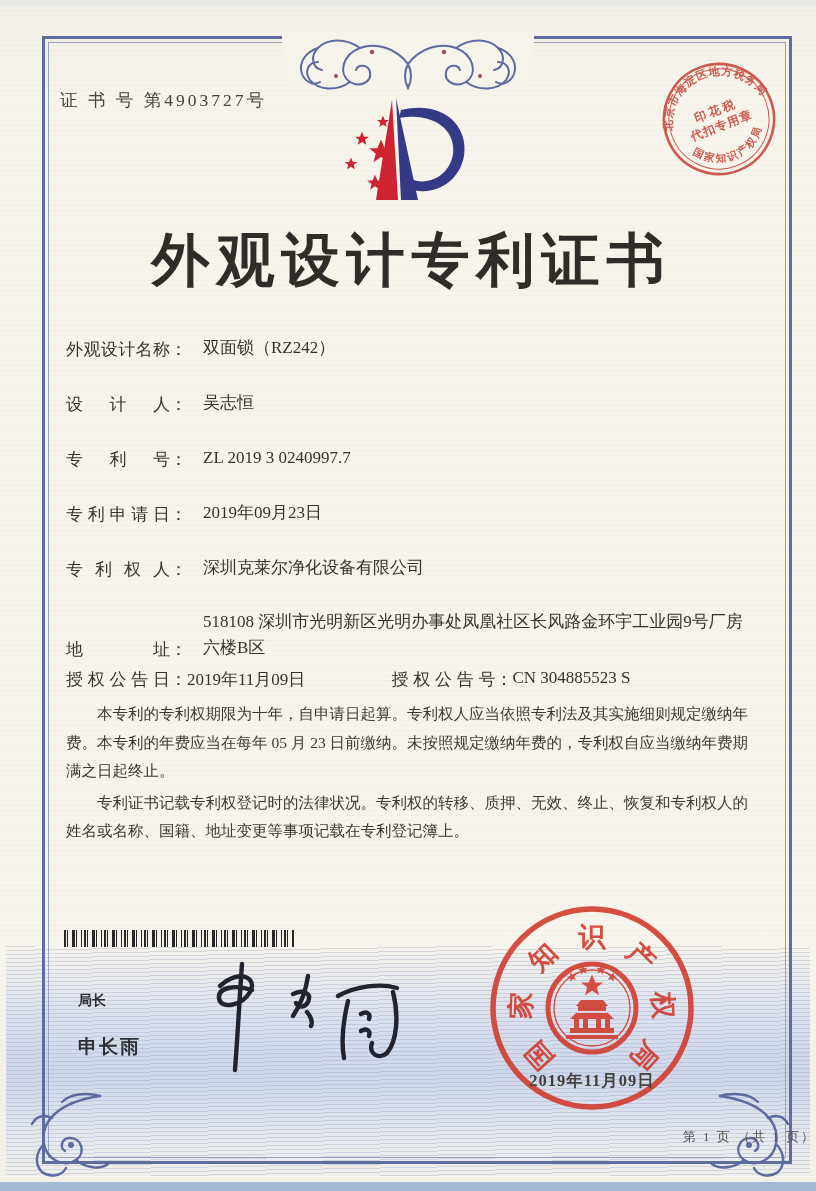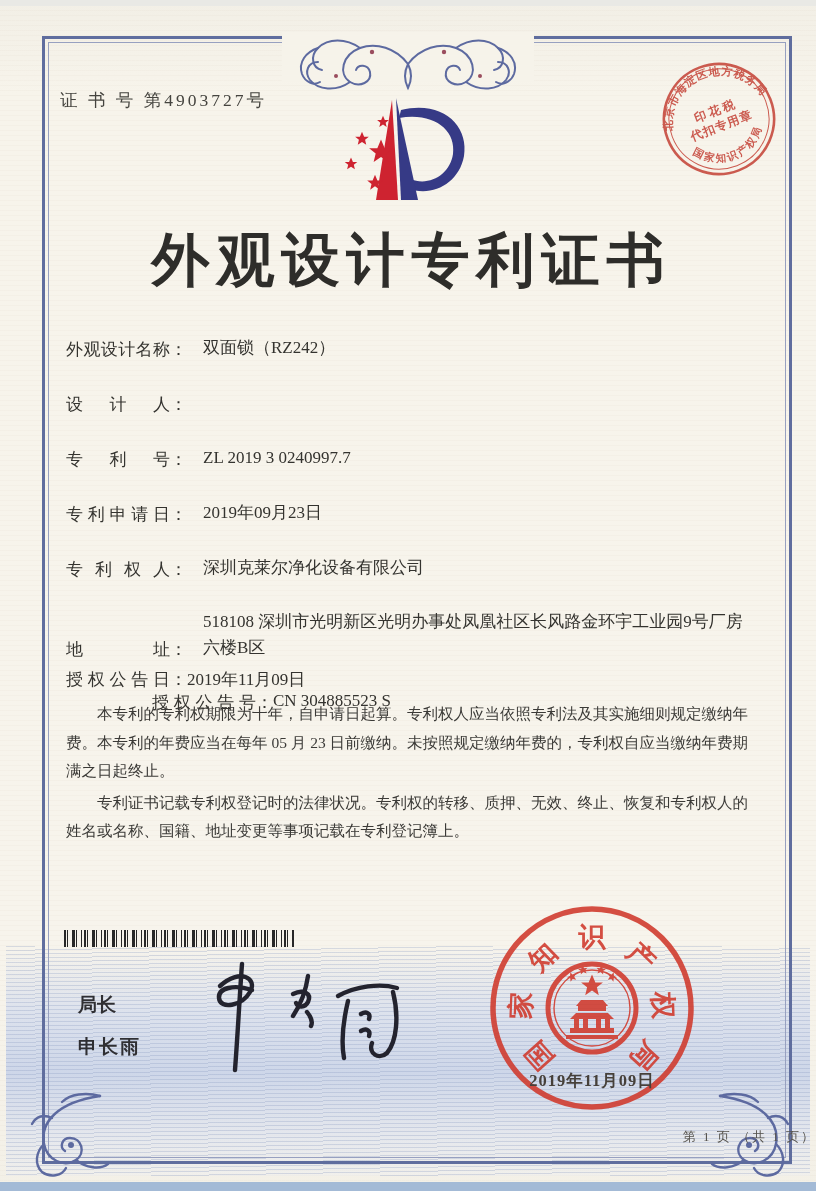--- a/index.html
+++ b/index.html
@@ -27,37 +27,37 @@
   .cert-no{position:absolute;left:60px;top:88px;font-size:17.5px;letter-spacing:3px;color:#45443f;}
   .title{position:absolute;left:0;top:222px;width:100%;text-align:center;
     font-size:58px;font-weight:700;letter-spacing:7px;text-indent:7px;color:#2e2d2a;}
   
   .fields{position:absolute;left:66px;top:334px;width:684px;font-size:17px;color:#34332f;}
   .frow{display:flex;align-items:flex-end;height:27px;margin-bottom:28px;}
   .frow.tall{height:auto;margin-bottom:7px;}
   .flabel{display:inline-block;width:104px;text-align:justify;text-align-last:justify;flex:0 0 104px;}
   .fcolon{flex:0 0 auto;}
   .fvalue{flex:1 1 auto;line-height:26px;margin-left:16px;}
-  .grant-row{display:flex;height:27px;flex-direction:column;}
+  .grant-row{display:flex;height:27px;}
   .grant-group{display:flex;}
   .grant-group.second{margin-left:86px;}
   
   .body-text{position:absolute;left:66px;top:700px;width:682px;}
   .body-text p{margin:0 0 3px 0;font-size:15.5px;line-height:28.5px;text-align:justify;
     text-indent:2em;color:#3b3a37;}
   
   .barcode{position:absolute;left:64px;top:930px;width:230px;height:17px;
     background:repeating-linear-gradient(90deg,
       #272727 0 2px, transparent 2px 3px,
       #272727 3px 4px, transparent 4px 8px,
       #272727 8px 11px, transparent 11px 12px,
       #272727 12px 13px, transparent 13px 17px,
       #272727 17px 18px, transparent 18px 20px);}
   
-  .sig-title{position:absolute;left:78px;top:992px;font-size:19px;font-weight:700;
+  .sig-title{position:absolute;left:78px;top:992px;font-size:14px;font-weight:700;
     font-family:"Liberation Sans","DejaVu Sans",sans-serif;color:#2f2f33;}
   .sig-name{position:absolute;left:78px;top:1034px;font-size:19px;font-weight:700;
     font-family:"Liberation Sans","DejaVu Sans",sans-serif;color:#2f2f33;letter-spacing:2px;}
   .sig-hand{position:absolute;left:190px;top:956px;}
   
   .main-seal{position:absolute;left:486px;top:902px;}
   .seal-date{position:absolute;left:486px;top:1070px;width:212px;text-align:center;
     font-size:16.5px;font-weight:700;letter-spacing:1px;color:#46403a;z-index:5;}
   .tax-stamp{position:absolute;left:658px;top:58px;transform:rotate(-21deg);}
   .footer{position:absolute;left:0;top:1128px;width:100%;text-align:right;
@@ -159,20 +159,21 @@
 
   <div class="fields">
     <div class="frow">
       <span class="flabel">外观设计名称</span>
         <span class="fcolon">：</span>
       <span class="fvalue">双面锁（RZ242）</span>
     </div>
     <div class="frow">
       <span class="flabel">设计人</span>
         <span class="fcolon">：</span>
+      <span class="fvalue">吴志恒</span>
     </div>
     <div class="frow">
       <span class="flabel">专利号</span>
         <span class="fcolon">：</span>
       <span class="fvalue">ZL 2019 3 0240997.7</span>
     </div>
     <div class="frow">
       <span class="flabel">专利申请日</span>
         <span class="fcolon">：</span>
       <span class="fvalue">2019年09月23日</span>

